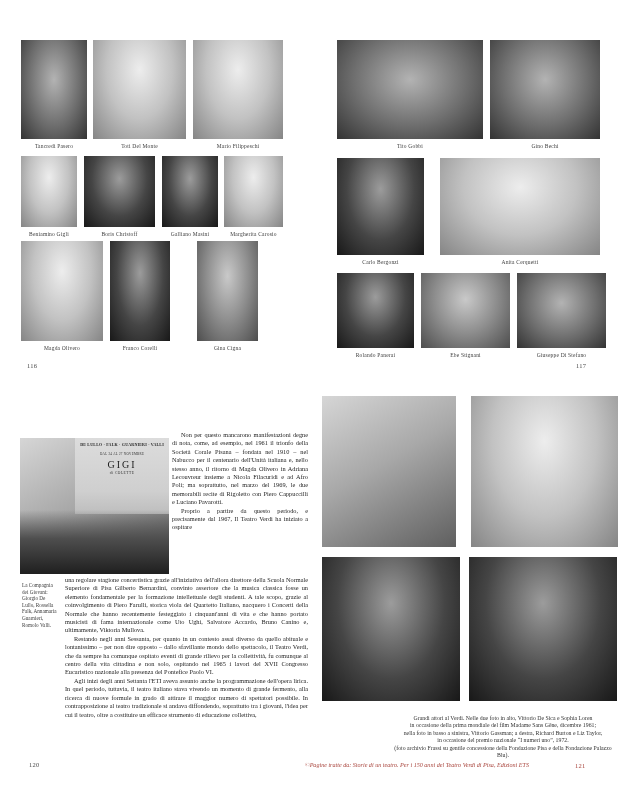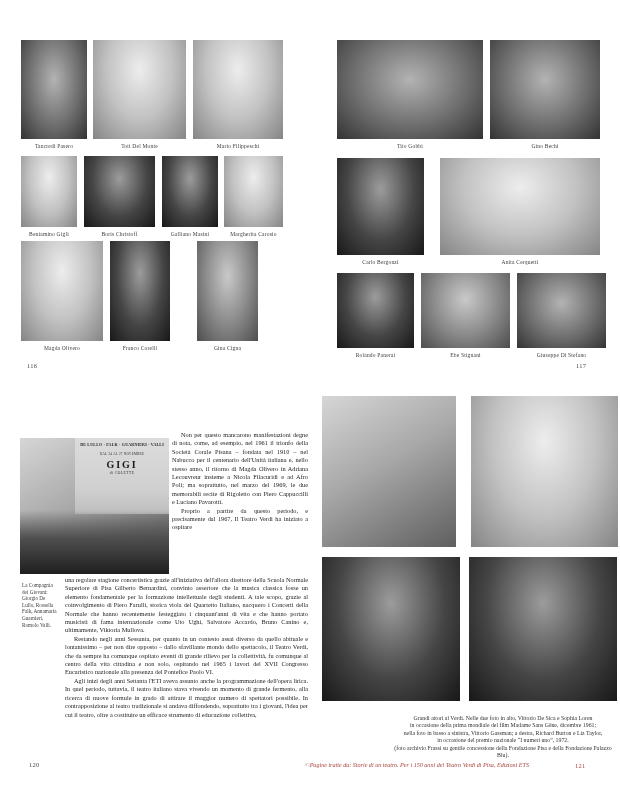--- a/index.html
+++ b/index.html
@@ -31,21 +31,21 @@
   .cap121{font-size:5.8px;line-height:7.4px;color:#333;text-align:center;}
   .footer-red{font-size:6.1px;font-style:italic;white-space:nowrap;}
   
   .poster{
     position:absolute;right:0;top:0;width:63%;height:56%;
     background:linear-gradient(180deg,#dcdcdc 0%, #cfcfcf 70%, #bdbdbd 100%);
     text-align:center;overflow:hidden;
   }
   .poster .names{font-size:4px;font-weight:bold;color:#1e1e1e;letter-spacing:.2px;margin-top:4px;white-space:nowrap;}
   .poster .dates{font-size:3.2px;color:#2e2e2e;margin-top:5px;letter-spacing:.3px;}
-  .poster .title{font-size:10px;font-weight:bold;letter-spacing:2px;color:#1a1a1a;margin-top:3px;}
+  .poster .title{font-size:10px;font-weight:normal;letter-spacing:2px;color:#1a1a1a;margin-top:3px;}
   .poster .author{font-size:3.6px;color:#2e2e2e;letter-spacing:.5px;margin-top:1px;}
   .crowd{
     position:absolute;left:0;bottom:0;width:100%;height:47%;
     background:linear-gradient(to top,#1f1f1f 0%, #4e4e4e 55%, rgba(120,120,120,0) 100%);
   }
 </style>
 </head>
 <body>
 
 <section class="abs" style="left:0;top:0;width:310px;height:390px;">

